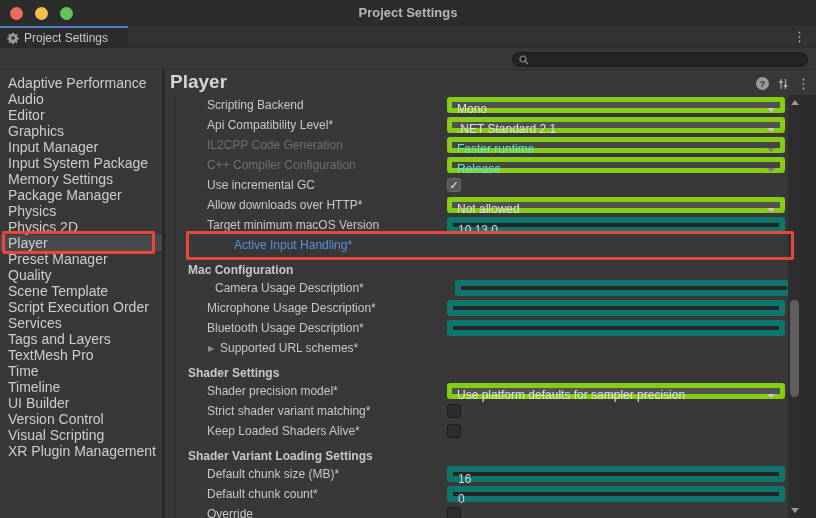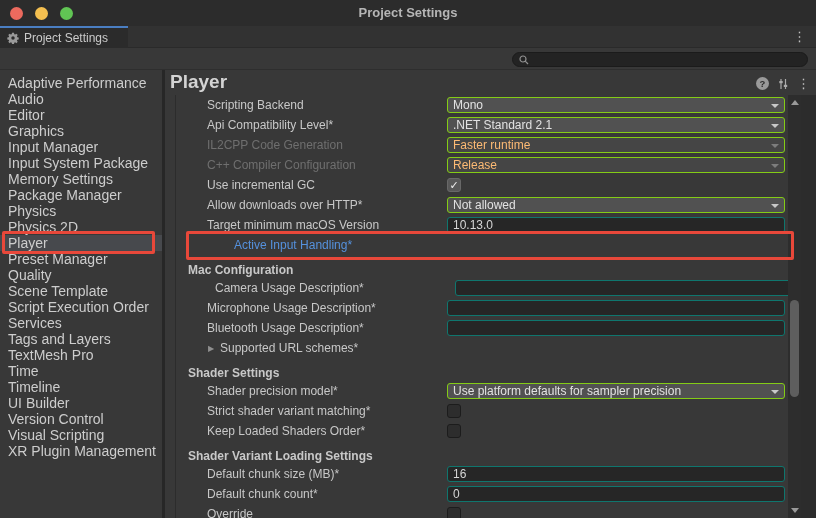--- a/index.html
+++ b/index.html
@@ -43,27 +43,27 @@
   .header-icons{position:absolute;right:6px;top:77px;display:flex;align-items:center;gap:8px;}
   .help-badge{width:13px;height:13px;border-radius:50%;background:#9a9a9a;color:#2e2e2e;
     font-size:9.5px;font-weight:bold;text-align:center;line-height:13px;}
   
   .row{position:absolute;left:165px;width:636px;height:18px;}
   .row .lbl{position:absolute;left:42px;top:0;font-size:12px;line-height:16px;color:#c8c8c8;white-space:nowrap;}
   .row.section .lbl{left:23px;font-weight:bold;}
   .row.disabled .lbl{color:#6f6f6f;}
   .row.highlighted .lbl{color:var(--hl,#5591dd);margin-left:27px;}
   .ctrl{position:absolute;left:282px;top:0;width:338px;height:16px;border-radius:3px;font-size:12px;line-height:14px;}
-  .dropdown{background:#515151;border:1px solid #84cc16;color:#e2e2e2;padding-left:5px;}
+  .dropdown{background:#515151;border:5px solid #84cc16;color:#e2e2e2;padding-left:5px;}
   .dropdown .caret{position:absolute;right:5px;top:6px;width:0;height:0;
     border-left:4px solid transparent;border-right:4px solid transparent;border-top:4px solid #c8c8c8;}
-  .row.disabled .dropdown{background:#454545;color:#fdba74;}
+  .row.disabled .dropdown{background:#454545;color:#5eead4;}
   .row.disabled .dropdown .caret{border-top-color:#7d7d7d;}
   .row.highlighted .dropdown{background:#414141;border:1px solid var(--hl-border,#4a8fe2);color:#d6d6d6;}
-  .textfield{background:#262626;border:1px solid #0f766e;color:#d6d6d6;padding-left:5px;}
+  .textfield{background:#262626;border:6px solid #0f766e;color:#d6d6d6;padding-left:5px;}
   .checkbox{width:14px;height:14px;top:1px;background:#2d2d2d;border:1px solid #1c1c1c;border-radius:3px;
     text-align:center;line-height:13px;font-size:11px;color:#efefef;}
   .checkbox.checked{background:#585858;border-color:#686868;}
   .foldout-arrow{position:absolute;left:43px;top:4px;font-size:8px;color:#8f8f8f;}
   .row.foldout .lbl{left:55px;}
   
   .scrollbar{position:absolute;left:788px;top:95px;width:13px;height:423px;background:#2d2d2d;}
   .right-strip{position:absolute;left:801px;top:95px;width:15px;height:423px;background:#2c2c2c;}
   .sb-thumb{position:absolute;left:2px;top:205px;width:9px;height:97px;background:#5e5e5e;border-radius:4.5px;}
   .sb-up{position:absolute;left:2.5px;top:5px;width:0;height:0;
@@ -212,21 +212,21 @@
       </div>
       <div class="row field" style="top: 383px;">
         <span class="lbl">Shader precision model*</span>
         <div class="ctrl dropdown">Use platform defaults for sampler precision<span class="caret"></span></div>
       </div>
       <div class="row field" style="top: 403px;">
         <span class="lbl">Strict shader variant matching*</span>
         <div class="ctrl checkbox"></div>
       </div>
       <div class="row field" style="top: 423px;">
-        <span class="lbl">Keep Loaded Shaders Order*</span>
+        <span class="lbl">Keep Loaded Shaders Alive*</span>
         <div class="ctrl checkbox"></div>
       </div>
       <div class="row section" style="top: 448px;">
         <span class="lbl">Shader Variant Loading Settings</span>
       </div>
       <div class="row field" style="top: 466px;">
         <span class="lbl">Default chunk size (MB)*</span>
         <div class="ctrl textfield">16</div>
       </div>
       <div class="row field" style="top: 486px;">

